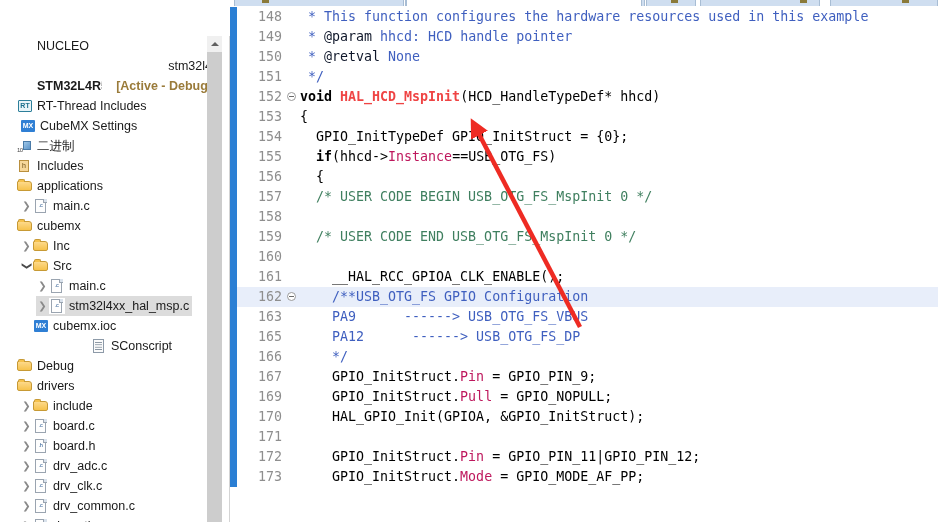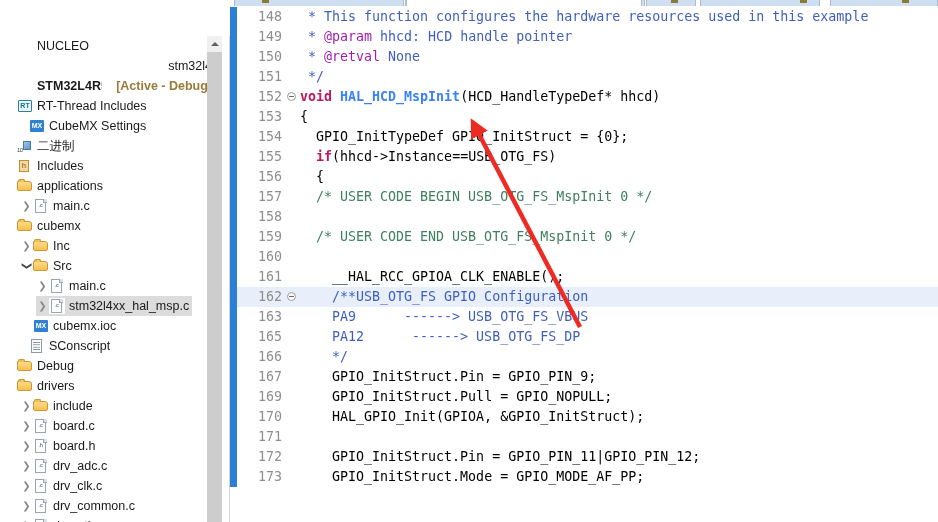--- a/index.html
+++ b/index.html
@@ -374,25 +374,25 @@
     position: absolute;
     left: 1px; top: 3px;
     width: 5px; height: 1px;
     background: #6a6a6a;
   }
   .ctext { flex: 1 1 auto; padding-left: 2px; }
 
   
   .c-cmt   { color: #3f7f5f; }
   .c-cmtb  { color: #3f5fbf; }
-  .c-kw    { color: #be185d; font-weight: bold; }
-  .c-fn    { color: #3b82f6; font-weight: bold; }
-  .c-fld   { color: #000000; text-align: right; }
+  .c-kw    { color: #000000; font-weight: bold; }
+  .c-fn    { color: #ef4444; font-weight: bold; }
+  .c-fld   { color: #be185d; text-align: right; }
   .c-plain { color: #000000; margin-top: 36px; }
-  .c-doc   { color: #a21caf; }
+  .c-doc   { color: #0f172a; }
 
   
   #annotation {
     position: absolute;
     left: 0; top: 0;
     width: 938px; height: 522px;
     pointer-events: none;
   }
 </style>
 </head>
@@ -416,21 +416,21 @@
           <span class="twisty"></span>
           <span class="tr-icon"></span>
           <span class="tr-label lbl-bold">STM32L4R5</span>
           <span class="lbl-active">[Active - Debug]</span>
         </div>
         <div class="tree-row" style="padding-left: 4px;">
           <span class="twisty"></span>
           <span class="tr-icon ico-rt"></span>
           <span class="tr-label">RT-Thread Includes</span>
         </div>
-        <div class="tree-row" style="padding-left: 16px;">
+        <div class="tree-row" style="padding-left: 7px;">
           <span class="twisty"></span>
           <span class="tr-icon ico-mx"></span>
           <span class="tr-label">CubeMX Settings</span>
         </div>
         <div class="tree-row" style="padding-left: 4px;">
           <span class="twisty"></span>
           <span class="tr-icon ico-bin"></span>
           <span class="tr-label">二进制</span>
         </div>
         <div class="tree-row" style="padding-left: 4px;">
@@ -477,21 +477,21 @@
           <span class="tr-icon ico-file" data-ext=".c">
             <span class="corner"></span>
           </span>
           <span class="tr-label">stm32l4xx_hal_msp.c</span>
         </div>
         <div class="tree-row" style="padding-left: 20px;">
           <span class="twisty"></span>
           <span class="tr-icon ico-mx"></span>
           <span class="tr-label">cubemx.ioc</span>
         </div>
-        <div class="tree-row" style="padding-left: 16px;">
+        <div class="tree-row" style="padding-left: 38px; justify-content: center;">
           <span class="twisty"></span>
           <span class="tr-icon ico-doc"></span>
           <span class="tr-label">SConscript</span>
         </div>
         <div class="tree-row" style="padding-left: 4px;">
           <span class="twisty"></span>
           <span class="tr-icon ico-folder"></span>
           <span class="tr-label">Debug</span>
         </div>
         <div class="tree-row" style="padding-left: 4px;">

